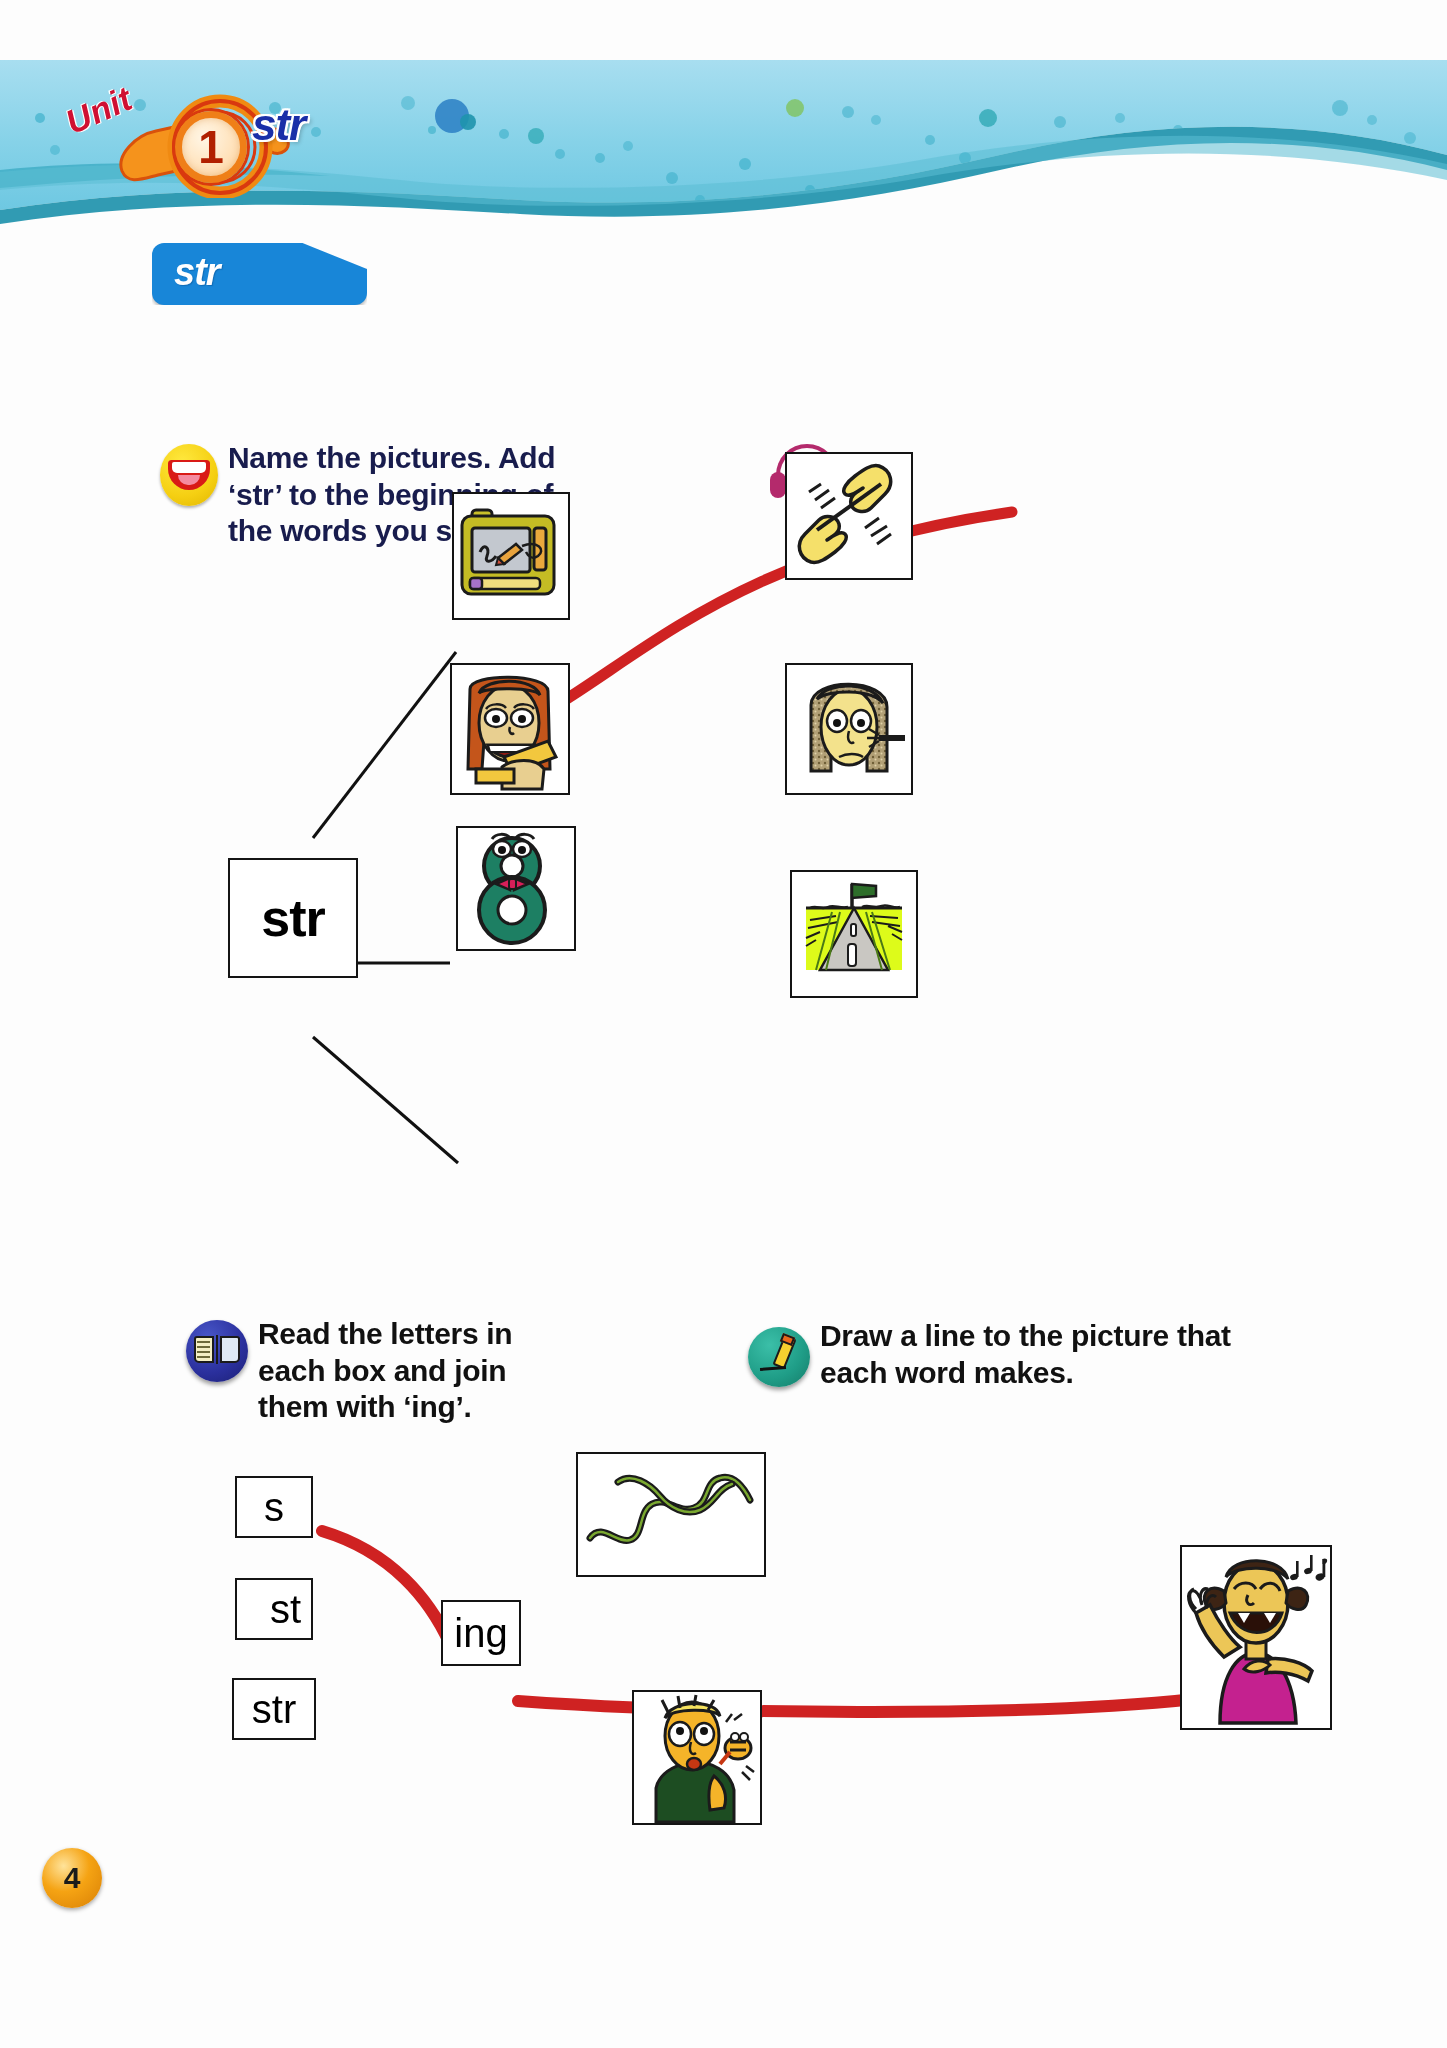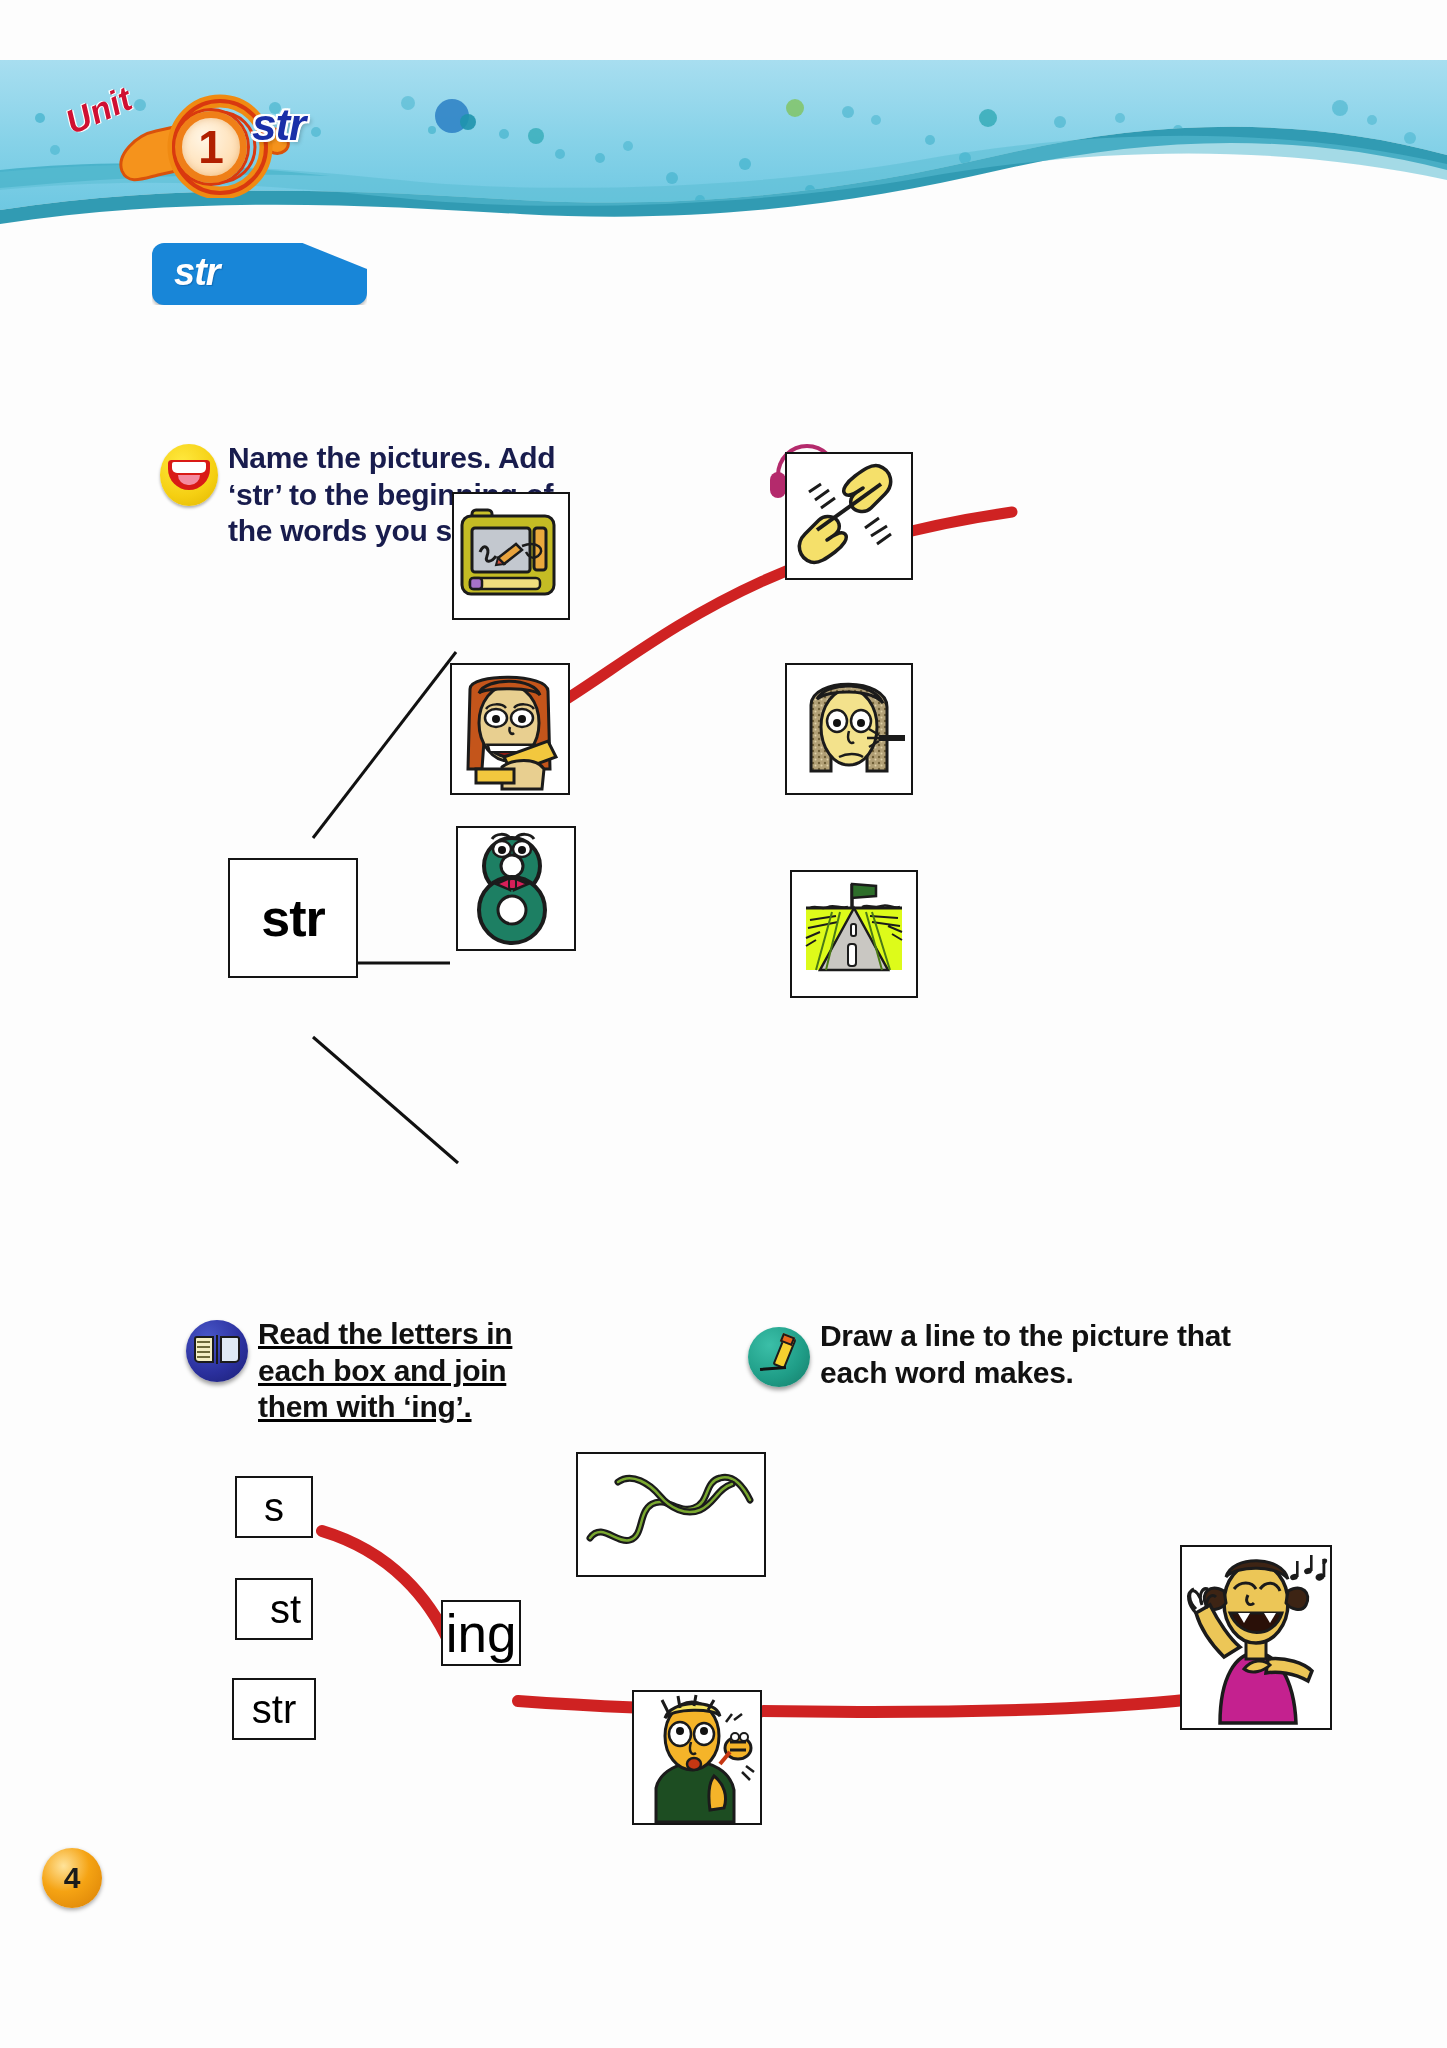--- a/index.html
+++ b/index.html
@@ -492,21 +492,21 @@
       <rect x="56" y="72" width="8" height="22" rx="3" fill="#fff" stroke="#1b1b1b" stroke-width="2"></rect>
       <path d="M60,36 L60,12" stroke="#1b1b1b" stroke-width="3.5"></path>
       <path d="M60,12 L84,14 L84,24 L60,26 Z" fill="#2d6e2a" stroke="#1b1b1b" stroke-width="2.5"></path>
       <path d="M14,66 L28,60 M14,74 L24,68 M44,44 L18,48 M46,50 L16,56" stroke="#1b1b1b" stroke-width="2"></path>
       <path d="M110,60 L96,54 M110,68 L100,62 M78,44 L106,46 M80,50 L108,54" stroke="#1b1b1b" stroke-width="2"></path>
       <path d="M40,40 L24,98 M48,40 L34,98" stroke="#4a7a16" stroke-width="2"></path>
       <path d="M80,40 L98,98 M74,40 L90,98" stroke="#4a7a16" stroke-width="2"></path>
     </svg>
   </div>
 
-  <div class="instr" style="left:186px; top:1316px; width:370px;text-decoration:underline;">
+  <div class="instr" style="left:186px; top:1316px; width:370px;">
     <div class="icon-book">
       <div class="pageL"></div>
         <div class="pageR"></div>
         <div class="spine"></div>
       <div class="ln" style="top:21px"></div>
       <div class="ln" style="top:26px"></div>
       <div class="ln" style="top:31px"></div>
       <div class="ln" style="top:36px"></div>
     </div>
     <div class="instr-text black">Read the letters in each box and join them with ‘ing’.</div>
@@ -518,21 +518,21 @@
         <div class="tipband"></div>
         <div class="stroke"></div>
     </div>
     <div class="instr-text black">Draw a line to the picture that each word makes.</div>
   </div>
 
   <div class="letter-box" style="left:235px; top:1476px; width:78px; height:62px;">s</div>
   <div class="letter-box" style="left:235px; top:1578px; width:78px; height:62px;padding-left:23px;">st</div>
   <div class="letter-box" style="left:232px; top:1678px; width:84px; height:62px;">str</div>
 
-  <div class="letter-box" style="left:441px; top:1600px; width:80px; height:66px; font-size:53px;">ing</div>
+  <div class="letter-box" style="left:441px; top:1600px; width:80px; height:66px; font-size:40px;">ing</div>
 
   <div class="pic-box" style="left:576px; top:1452px; width:190px; height:125px;">
     <svg width="186" height="121" viewBox="0 0 186 121" xmlns="http://www.w3.org/2000/svg">
       <path d="M12,84 C24,68 38,90 52,86 C66,82 60,58 74,50 C88,42 100,60 116,54
                C132,48 126,28 142,24 C156,20 166,34 172,46" stroke="#1b1b1b" stroke-width="7" fill="none" stroke-linecap="round"></path>
       <path d="M12,84 C24,68 38,90 52,86 C66,82 60,58 74,50 C88,42 100,60 116,54
                C132,48 126,28 142,24 C156,20 166,34 172,46" stroke="#7aa830" stroke-width="2.5" fill="none" stroke-linecap="round"></path>
       <path d="M40,28 C54,18 72,30 82,42 C92,54 108,62 122,56 C136,50 140,34 154,30" stroke="#1b1b1b" stroke-width="7" fill="none" stroke-linecap="round"></path>
       <path d="M40,28 C54,18 72,30 82,42 C92,54 108,62 122,56 C136,50 140,34 154,30" stroke="#7aa830" stroke-width="2.5" fill="none" stroke-linecap="round"></path>
     </svg>

